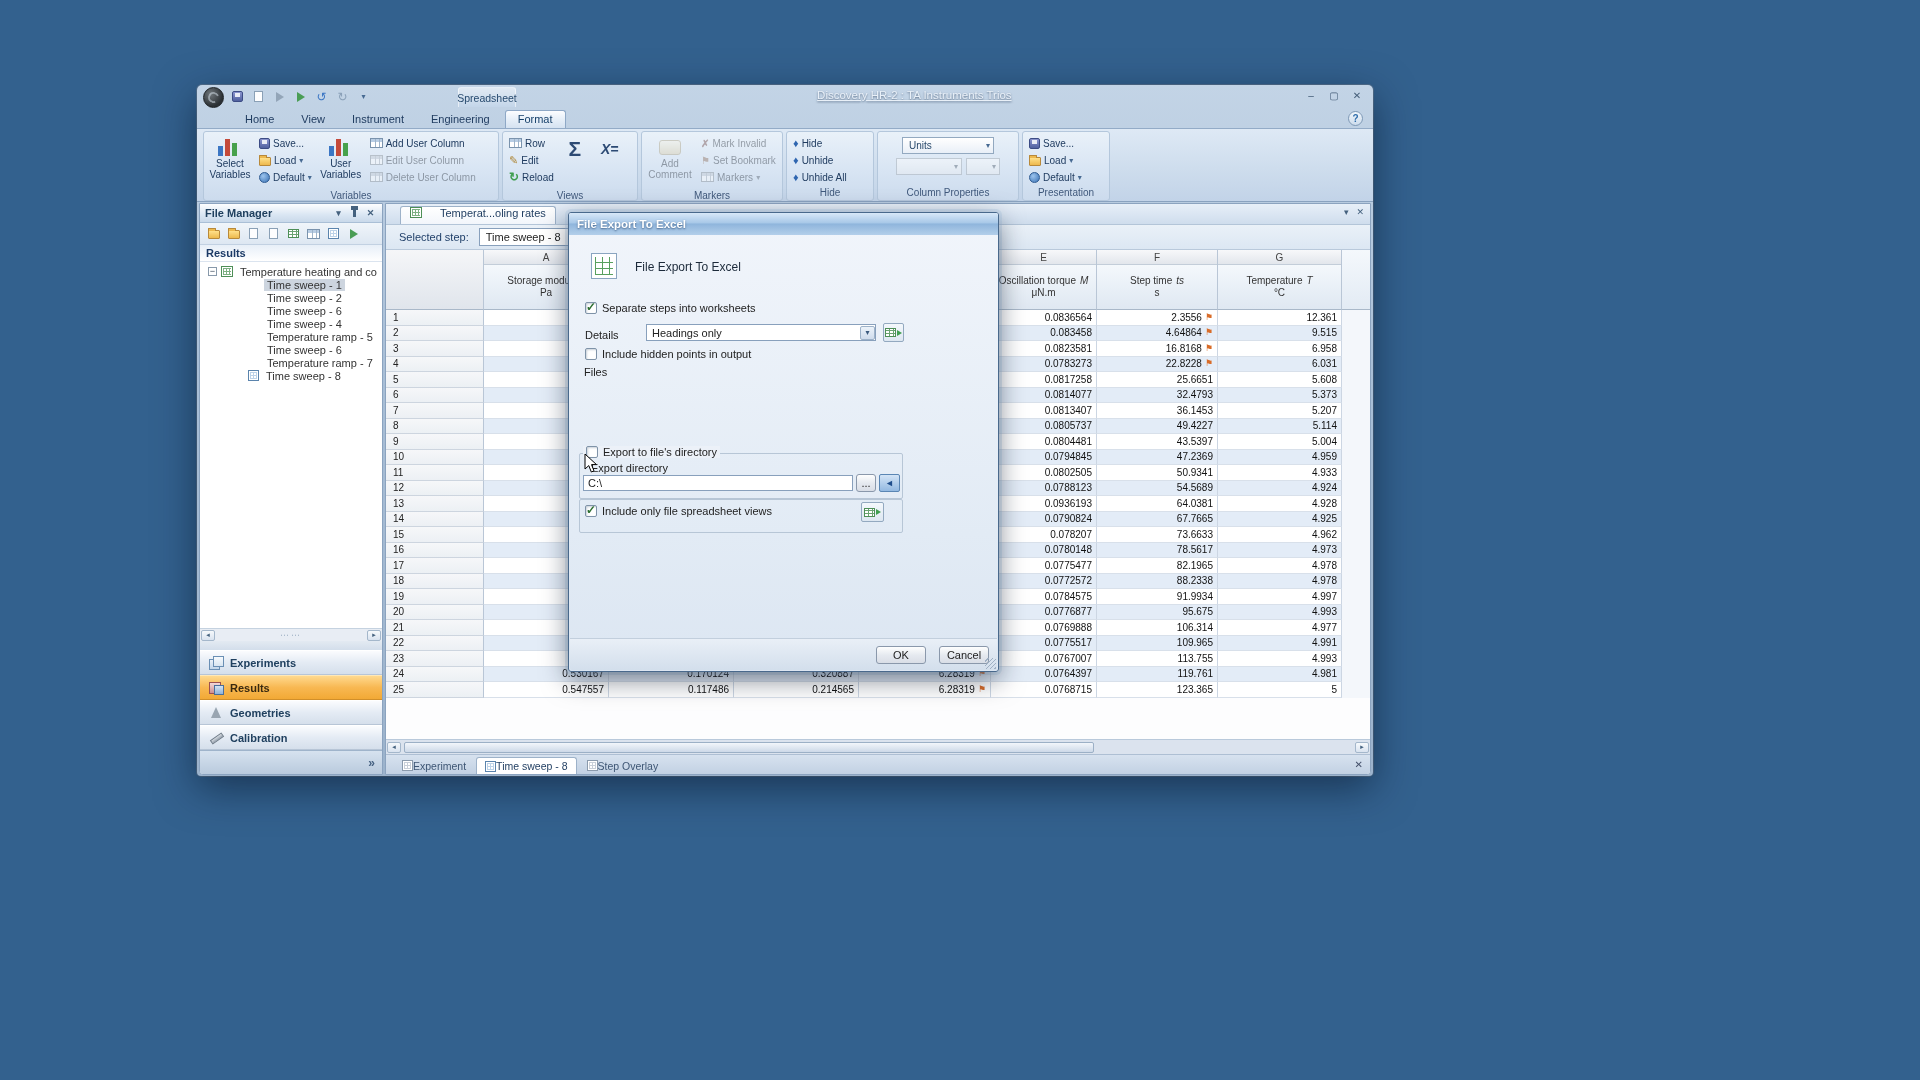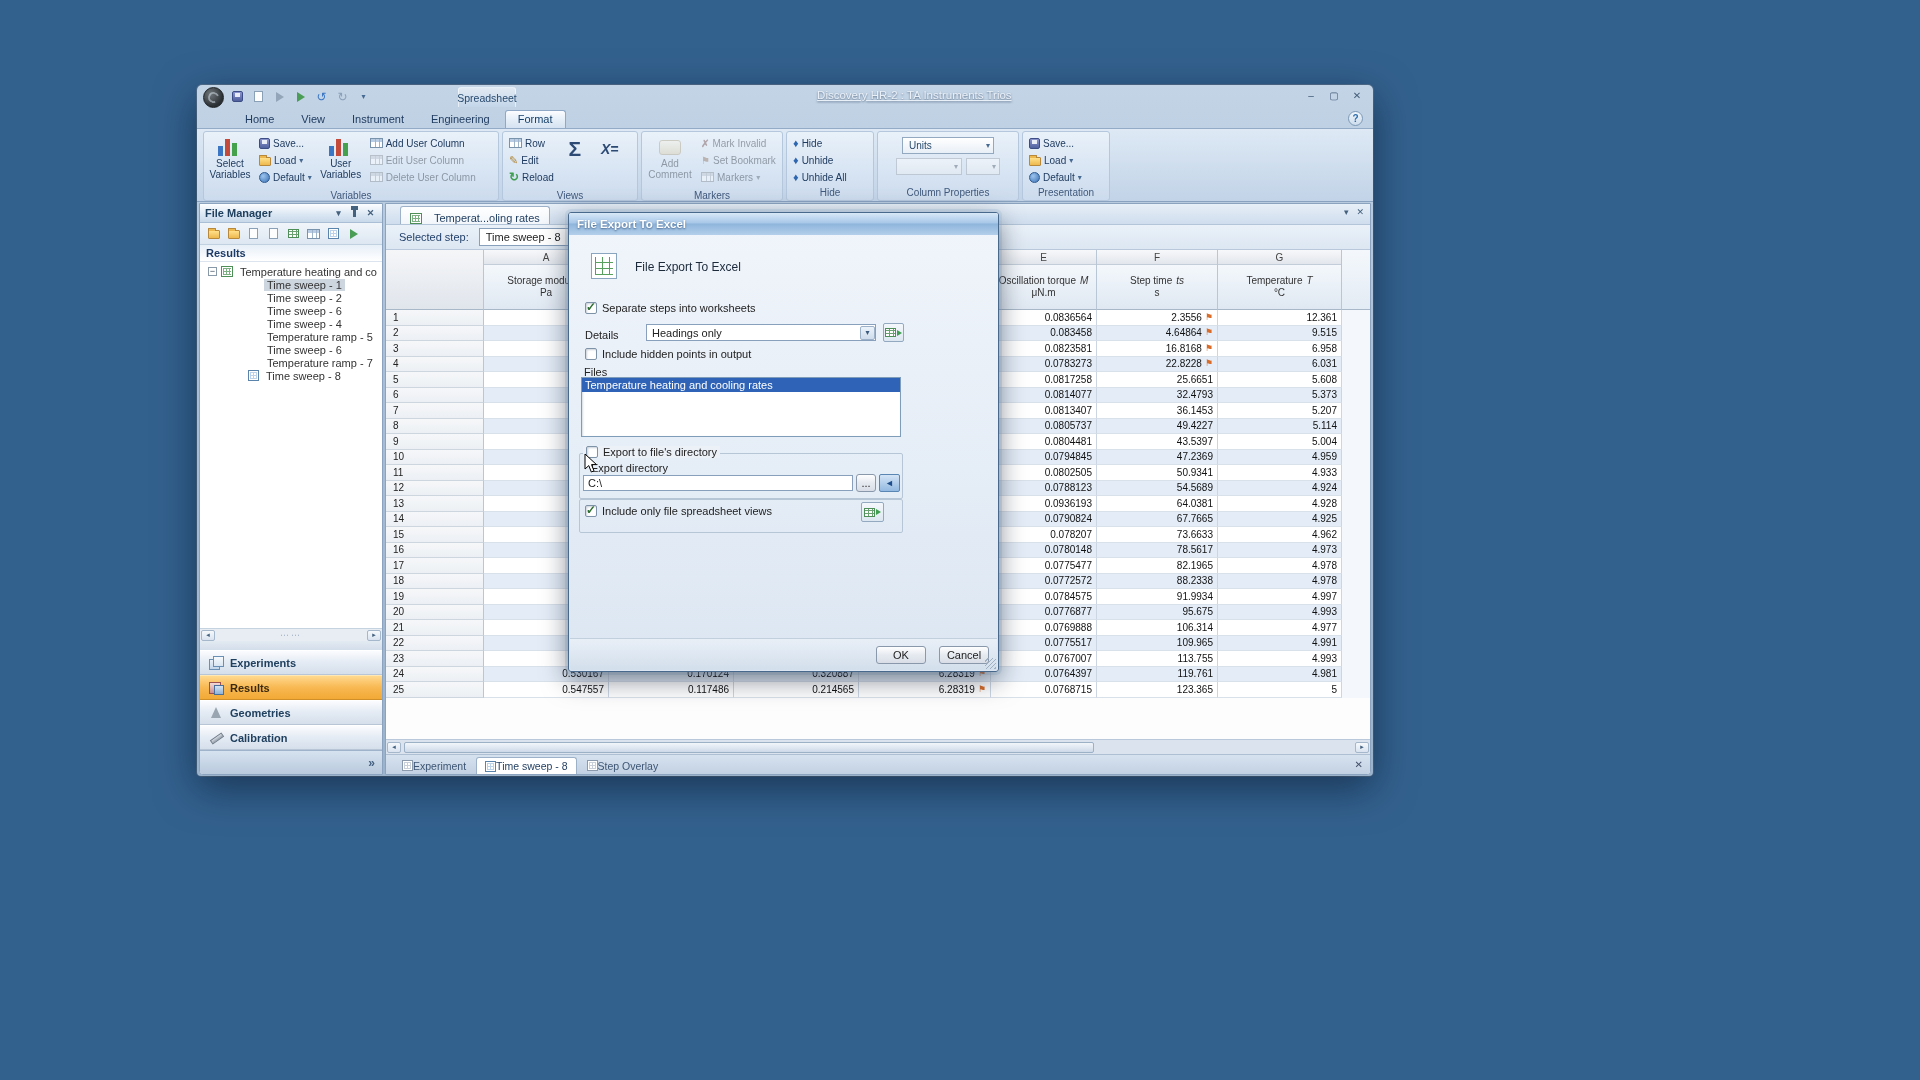--- a/index.html
+++ b/index.html
@@ -149,21 +149,21 @@
   .fm-footer { height:24px; background:linear-gradient(#d6e2ef,#b9cadd); display:flex; align-items:center;
     justify-content:flex-end; padding:0 7px; color:#456182; font-size:12px; font-weight:bold;
     border-top:1px solid #9fb4cb; }
 
   
   .sheet { position:absolute; left:188px; top:0; right:2px; bottom:1px; background:#fdfdfe;
     border:1px solid #8ba3bf; border-radius:0 0 4px 0; display:flex; flex-direction:column; overflow:hidden; }
   .doc-tabs { height:21px; background:linear-gradient(#e7eff8,#cfdded); display:flex; align-items:flex-end;
     padding-left:14px; border-bottom:1px solid #b3c5d8; position:relative; }
   .doc-tab { height:18px; background:linear-gradient(#ffffff,#f2f6fb); border:1px solid #9db2c9;
-    border-bottom:none; border-radius:3px 3px 0 0; display:flex; align-items:flex-end; gap:12px;
+    border-bottom:none; border-radius:3px 3px 0 0; display:flex; align-items:flex-start; gap:18px;
     padding:0 9px; font-size:11px; color:#1c3a5e; }
   .pane-icons { position:absolute; right:6px; top:3px; display:flex; gap:8px; font-size:9px; color:#44617e; }
   .step-row { height:25px; background:linear-gradient(#eaf1f8,#dce7f3); display:flex; align-items:center;
     gap:10px; padding-left:13px; border-bottom:1px solid #b9c9db; font-size:11px; color:#23426b; }
   .combo { width:150px; height:18px; background:#fff; border:1px solid #88a0bc; display:flex;
     align-items:center; justify-content:space-between; padding:0 2px 0 6px; font-size:11px; color:#222; }
   .ddbtn { width:15px; height:14px; background:linear-gradient(#ecf3fa,#cfdcec); border:1px solid #9db2c9;
     border-radius:2px; font-size:8px; color:#3b5a7e; display:flex; align-items:center; justify-content:center; }
   .grid { flex:1; position:relative; overflow:hidden; background:#fdfdfe; }
   .grid-header { position:absolute; left:0; top:0; right:0; height:60px; display:flex; }
@@ -974,23 +974,20 @@
       <span class="ic-grid-green"></span>
         <span class="mini-arrow"></span>
     </div>
 
     <div class="chkrow" style="left:16px;top:135px">
       <span class="chk" id="chk-hidden"></span>
       <span class="dlbl">Include hidden points in output</span>
     </div>
 
     <div style="position:absolute;left:15px;top:153px">Files</div>
-    <div class="listbox" id="files-list" style="left:12px;top:164px;width:320px;height:60px">
-        <div class="list-item selected">Temperature heating and cooling rates</div>
-      </div>
 
     <div class="groupbox" style="left:10px;top:240px;width:324px;height:46px"></div>
     <div class="chkrow legend-chk" style="left:14px;top:233px">
       <span class="chk" id="chk-exportdir"></span>
       <span class="dlbl">Export to file's directory</span>
     </div>
     <div style="position:absolute;left:22px;top:249px">Export directory</div>
     <div class="tinput" style="left:14px;top:262px;width:270px;height:16px">C:\</div>
     <div class="btn" style="left:287px;top:261px;width:20px;height:18px">...</div>
     <div class="back-btn" style="left:310px;top:261px;width:21px;height:18px">◄</div>

